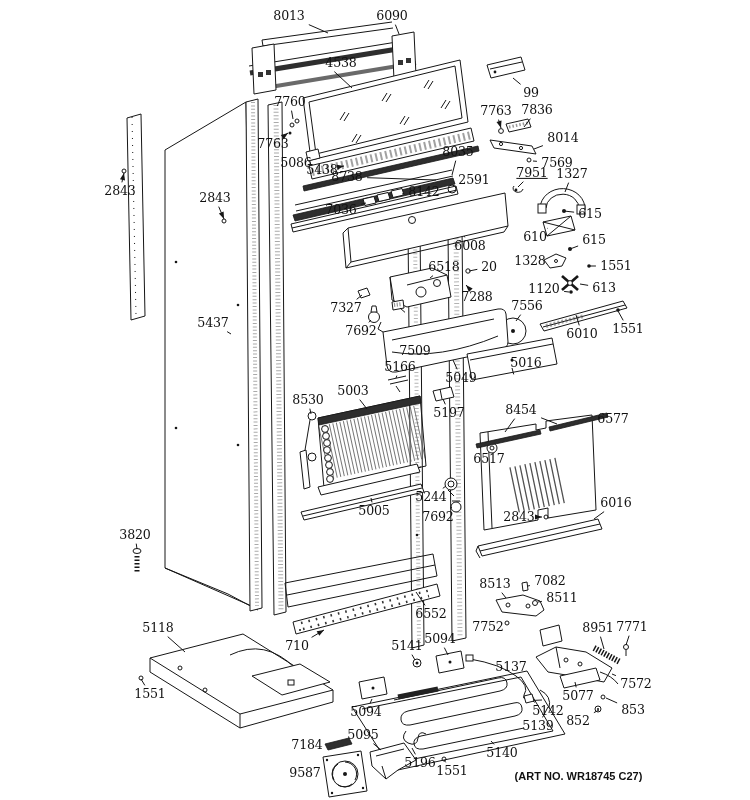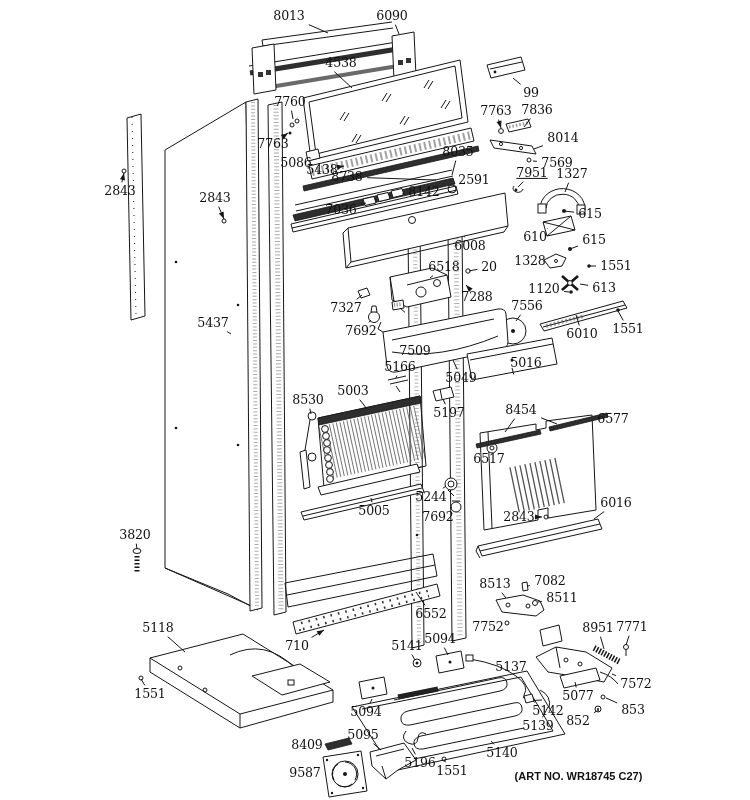--- a/index.html
+++ b/index.html
@@ -513,20 +513,20 @@
       <div class="part-label" style="left: 578px; top: 696px;">5077</div>
       <div class="part-label" style="left: 633px; top: 710px;">853</div>
       <div class="part-label" style="left: 578px; top: 721px;">852</div>
       <div class="part-label" style="left: 548px; top: 711px;">5142</div>
       <div class="part-label" style="left: 538px; top: 726px;">5139</div>
       <div class="part-label" style="left: 407px; top: 646px;">5141</div>
       <div class="part-label" style="left: 440px; top: 639px;">5094</div>
       <div class="part-label" style="left: 511px; top: 667px;">5137</div>
       <div class="part-label" style="left: 366px; top: 712px;">5094</div>
       <div class="part-label" style="left: 363px; top: 735px;">5095</div>
-      <div class="part-label" style="left: 307px; top: 745px;">8409</div>
+      <div class="part-label" style="left: 307px; top: 745px;">7184</div>
       <div class="part-label" style="left: 305px; top: 773px;">9587</div>
       <div class="part-label" style="left: 420px; top: 763px;">5196</div>
       <div class="part-label" style="left: 452px; top: 771px;">1551</div>
       <div class="part-label" style="left: 502px; top: 753px;">5140</div>
     </div>
 
 </div>
 
 </body></html>

